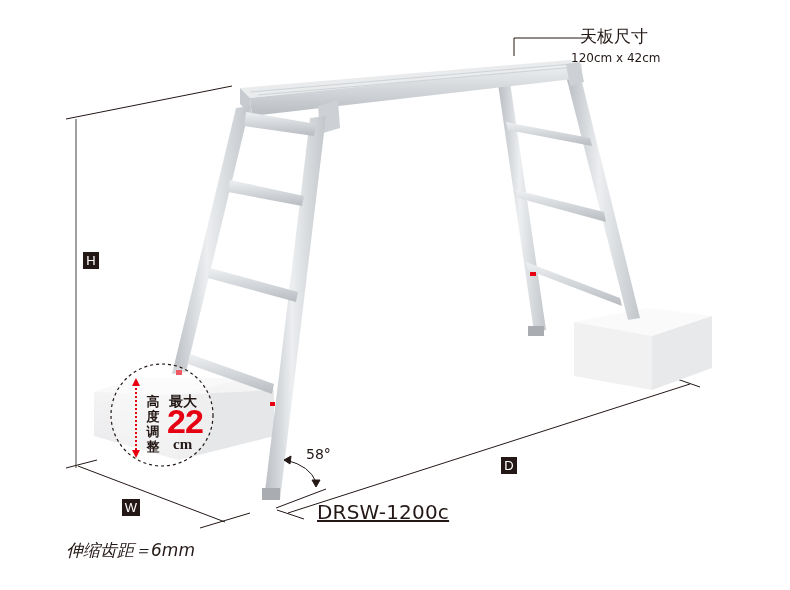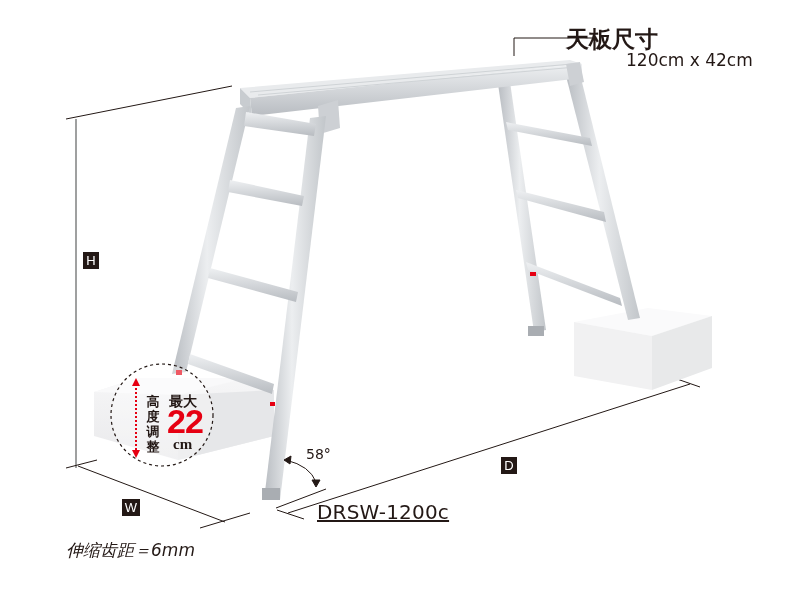--- a/index.html
+++ b/index.html
@@ -1,21 +1,21 @@
 <!DOCTYPE html>
 <html><head>
   <meta charset="utf-8">
   <style>
     html, body { margin: 0; padding: 0; background: #ffffff; }
     body { width: 790px; height: 590px; position: relative; overflow: hidden;
            font-family: "DejaVu Sans", "Liberation Sans", sans-serif; color: #231815; }
     .stage { position: absolute; left: 0; top: 0; width: 790px; height: 590px; }
     .lbl { position: absolute; white-space: nowrap; line-height: 1; }
-    .spec-title { left: 566px; top: 28px; font-size: 23px; font-weight: bold; }
-    .spec-value { left: 626px; top: 52px; font-size: 17px; }
+    .spec-title { left: 580px; top: 28px; font-size: 17px; }
+    .spec-value { left: 571px; top: 52px; font-size: 12px; }
     .badge { position: absolute; background: #231815; color: #fff; font-size: 13px;
              width: 16px; height: 17px; display: flex; align-items: center; justify-content: center;
              font-family: "Liberation Sans", sans-serif; }
     .badge-h { left: 83px; top: 252px; }
     .badge-w { left: 122px; top: 499px; width: 18px; }
     .badge-d { left: 501px; top: 457px; }
     .angle-lbl { left: 306px; top: 447px; font-size: 14px; }
     .pitch-lbl { left: 66px; top: 542px; font-size: 17px; font-style: italic; }
     .model-lbl { left: 317px; top: 502px; font-size: 20px; letter-spacing: 0.2px; text-decoration: underline; }
     .adj-vert { position: absolute; left: 145px; top: 394px; width: 16px; font-size: 13px;

